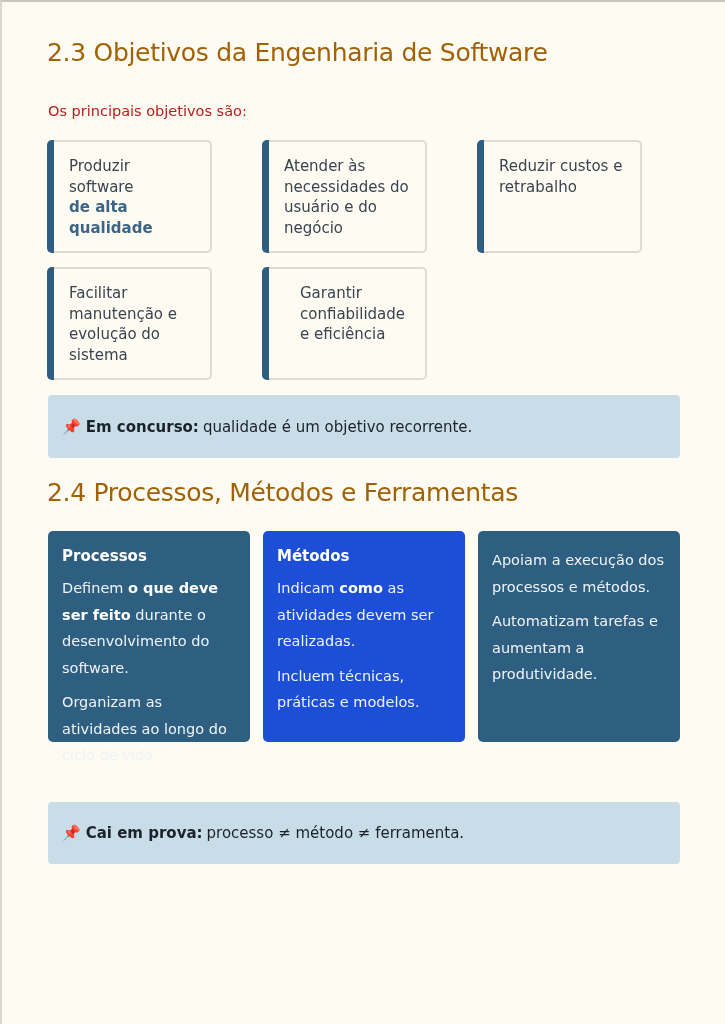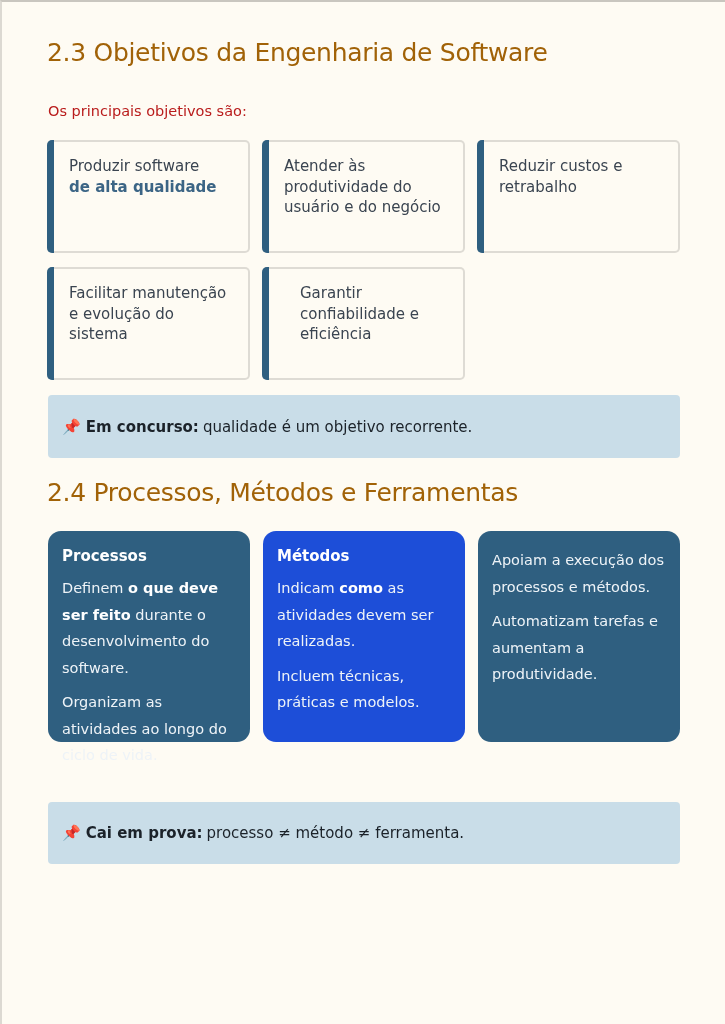--- a/index.html
+++ b/index.html
@@ -22,21 +22,21 @@
   }
   #h-objetivos { top: 36px; }
   #h-processos { top: 476px; }
   .intro {
     position: absolute; left: 46px; top: 101px;
     font-family: "DejaVu Sans", sans-serif;
     font-size: 14.5px; color: #b91c1c;
   }
   .card {
     position: absolute;
-    width: 203px; height: 113px;
+    width: 165px; height: 113px;
     background: #fefbf3;
     border: 2px solid #dedbd4;
     border-left: none;
     border-radius: 5px;
     padding: 14px 14px 0 22px;
     font-family: "DejaVu Sans", sans-serif;
     font-size: 15px;
     line-height: 20.5px;
     color: #3a4450;
   }
@@ -55,21 +55,21 @@
     padding: 0 14px;
     display: flex; align-items: center;
     font-family: "DejaVu Sans", sans-serif;
     font-size: 15px; color: #1b2229;
   }
   .callout .pin { color: #e0463a; margin-right: 5px; font-size: 15px; }
   .callout b { font-weight: bold; margin-right: 4px; }
   .box {
     position: absolute; top: 529px;
     width: 202px; height: 211px;
-    border-radius: 13px;
+    border-radius: 5px;
     padding: 16px 14px 0 14px;
     color: #eef3f7;
     font-family: "DejaVu Sans", sans-serif;
   }
   .box .title { font-weight: bold; font-size: 15px; margin-bottom: 10px; color: #ffffff; }
   .box p { font-size: 14.5px; line-height: 26.5px; margin-bottom: 8px; }
   .box p b { color: #ffffff; font-weight: bold; }
   .box-a { left: 46px; background: #2f5f80; }
   .box-b { left: 261px; background: #1d4ed8; }
   .box-c { left: 476px; background: #2f5f80; }
@@ -78,21 +78,21 @@
 <body>
 
 <h2 class="h2" id="h-objetivos">2.3 Objetivos da Engenharia de Software</h2>
 <div class="intro">Os principais objetivos são:</div>
 
 <div class="card" style="left:45px; top:138px;">
   <span>Produzir software</span><br>
   <span class="strong">de alta qualidade</span>
 </div>
 <div class="card" style="left:260px; top:138px;">
-  <span>Atender às produtividade do usuário e do negócio</span>
+  <span>Atender às necessidades do usuário e do negócio</span>
 </div>
 <div class="card" style="left:475px; top:138px;">
   <span>Reduzir custos e retrabalho</span>
 </div>
 <div class="card" style="left:45px; top:265px;">
   <span>Facilitar manutenção e evolução do sistema</span>
 </div>
 <div class="card" style="left:260px; top:265px;padding-left:38px;">
   <span>Garantir confiabilidade e eficiência</span>
 </div>

